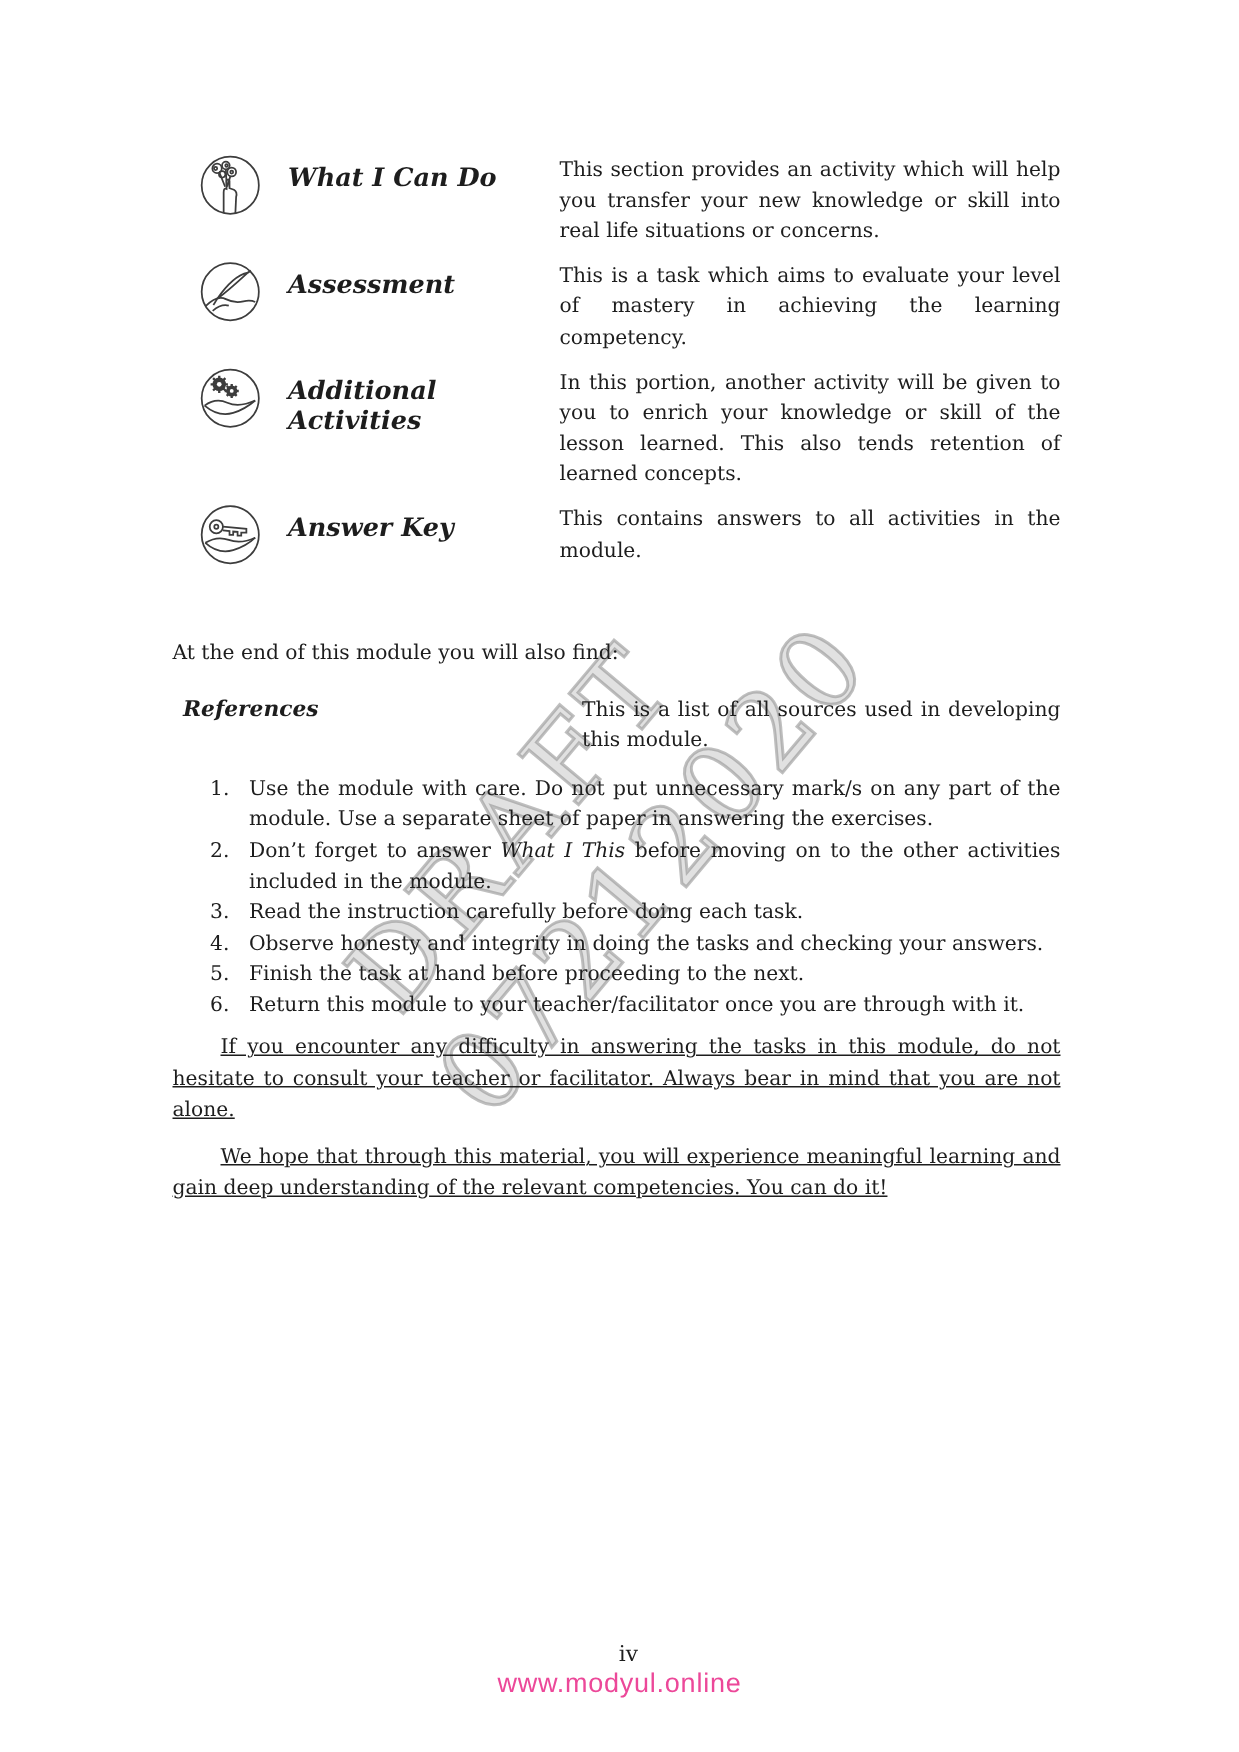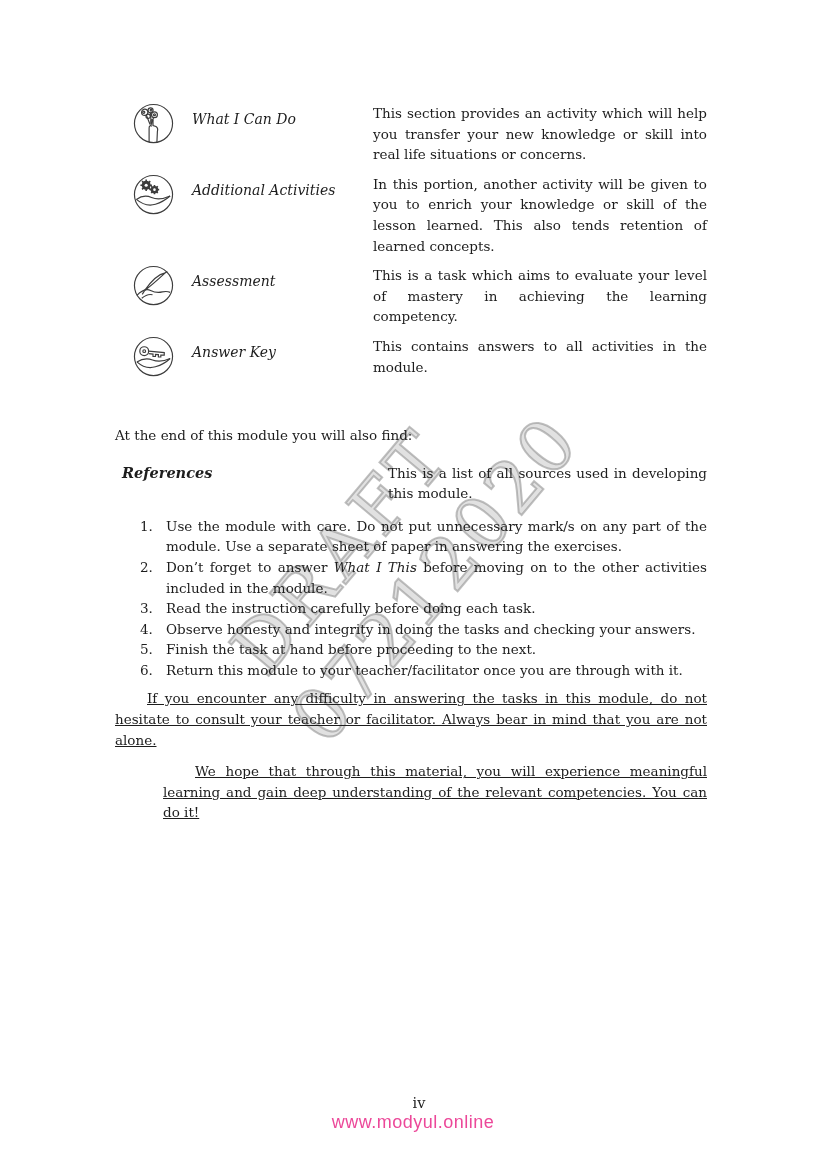--- a/index.html
+++ b/index.html
@@ -34,23 +34,23 @@
     line-height:20.6px;
   }
   .icon-row {
     display:grid;
     grid-template-columns:77px 181px 334px;
     margin-bottom:9px;
   }
   .icon-cell { padding-left:17px; }
   .icon-cell svg { display:block; }
   .label-cell {
-    font-weight:normal;
+    font-weight:bold;
     font-style:italic;
-    font-size:14px;
+    font-size:17px;
     line-height:20px;
     padding-top:6px;
     padding-right:30px;
   }
   .desc-cell { text-align:justify; }
 
   .also-find { margin:46px 0 0 0; }
 
   .ref-row {
     display:grid;
@@ -75,21 +75,21 @@
   .reminders-list .num { padding-left:25px; }
   .reminders-list .li-text { text-align:justify; }
 
   .para {
     margin:0;
     text-align:justify;
     text-indent:32px;
     text-decoration:underline;
   }
   .para-1 { margin-top:8px; }
-  .para-2 { margin-top:11px;margin-left:48px; }
+  .para-2 { margin-top:11px; }
 
   
   .page-number {
     position:absolute;
     top:1095px; left:12px; right:0;
     text-align:center;
     font-size:14.5px;
     z-index:2;
   }
   .footer-site {
@@ -122,20 +122,35 @@
           <circle cx="19.5" cy="7.5" r="0.9"></circle>
           <circle cx="23" cy="12" r="3.0"></circle>
           <circle cx="23" cy="12" r="1.0"></circle>
           <circle cx="16.5" cy="13.5" r="2.2"></circle>
           <path d="M14.5,12 L18.5,22 M19,10 L19.5,21 M22,15 L20,22"></path>
           <path d="M17.5,40 L17.5,26 Q17.5,22.5 19.5,23.5 L19.5,18 Q20.5,16 21.5,18 L21.5,23 L24.5,24 Q27,25.5 26,29 L25.5,40"></path>
         </svg>
       </div>
       <div class="label-cell">What I Can Do</div>
       <div class="desc-cell">This section provides an activity which will help you transfer your new knowledge or skill into real life situations or concerns.</div>
+    </div>
+
+    <div class="icon-row">
+      <div class="icon-cell">
+        <svg width="43" height="43" viewBox="0 0 44 44" fill="none" stroke="#3d3d3d" stroke-width="1.2">
+          <circle cx="22" cy="21" r="19.5"></circle>
+          <path d="M34,8 Q24,10 13,26 Q21,20 34,8 Z"></path>
+          <path d="M13,26 L10.5,30"></path>
+          <path d="M34,8 L36,6.5"></path>
+          <path d="M5,31 Q13,23 19,26 Q25,29 31,27.5 Q36,26.5 39,28"></path>
+          <path d="M10,34 Q16,29 21,30.5"></path>
+        </svg>
+      </div>
+      <div class="label-cell">Assessment</div>
+      <div class="desc-cell">This is a task which aims to evaluate your level of mastery in achieving the learning competency.</div>
     </div>
 
     <div class="icon-row">
       <div class="icon-cell">
         <svg width="43" height="43" viewBox="0 0 44 44" fill="none" stroke="#3d3d3d" stroke-width="1.2">
           <circle cx="22" cy="21" r="19.5"></circle>
           <g fill="#3d3d3d" stroke="none">
             <circle cx="14.5" cy="11.5" r="4.6"></circle>
             <circle cx="23" cy="16" r="3.8"></circle>
           </g>
@@ -152,35 +167,20 @@
         </svg>
       </div>
       <div class="label-cell">Additional Activities</div>
       <div class="desc-cell">In this portion, another activity will be given to you to enrich your knowledge or skill of the lesson learned. This also tends retention of learned concepts.</div>
     </div>
 
     <div class="icon-row">
       <div class="icon-cell">
         <svg width="43" height="43" viewBox="0 0 44 44" fill="none" stroke="#3d3d3d" stroke-width="1.2">
           <circle cx="22" cy="21" r="19.5"></circle>
-          <path d="M34,8 Q24,10 13,26 Q21,20 34,8 Z"></path>
-          <path d="M13,26 L10.5,30"></path>
-          <path d="M34,8 L36,6.5"></path>
-          <path d="M5,31 Q13,23 19,26 Q25,29 31,27.5 Q36,26.5 39,28"></path>
-          <path d="M10,34 Q16,29 21,30.5"></path>
-        </svg>
-      </div>
-      <div class="label-cell">Assessment</div>
-      <div class="desc-cell">This is a task which aims to evaluate your level of mastery in achieving the learning competency.</div>
-    </div>
-
-    <div class="icon-row">
-      <div class="icon-cell">
-        <svg width="43" height="43" viewBox="0 0 44 44" fill="none" stroke="#3d3d3d" stroke-width="1.2">
-          <circle cx="22" cy="21" r="19.5"></circle>
           <circle cx="12.5" cy="15.5" r="4.5"></circle>
           <circle cx="12.5" cy="15.5" r="1.4"></circle>
           <path d="M17,15.5 L33,17 L33,19.5 L29.5,19.5 L29.5,21.5 L27,21.5 L27,19 L24,18.8 L24,21 L21.5,21 L21.5,18.5 L17,18"></path>
           <path d="M5,26.5 Q13,21.5 21,24.5 Q29,27.5 39,23"></path>
           <path d="M5,26.5 Q14,34.5 24,31.5 Q33,28.8 39,23"></path>
         </svg>
       </div>
       <div class="label-cell">Answer Key</div>
       <div class="desc-cell">This contains answers to all activities in the module.</div>
     </div>

